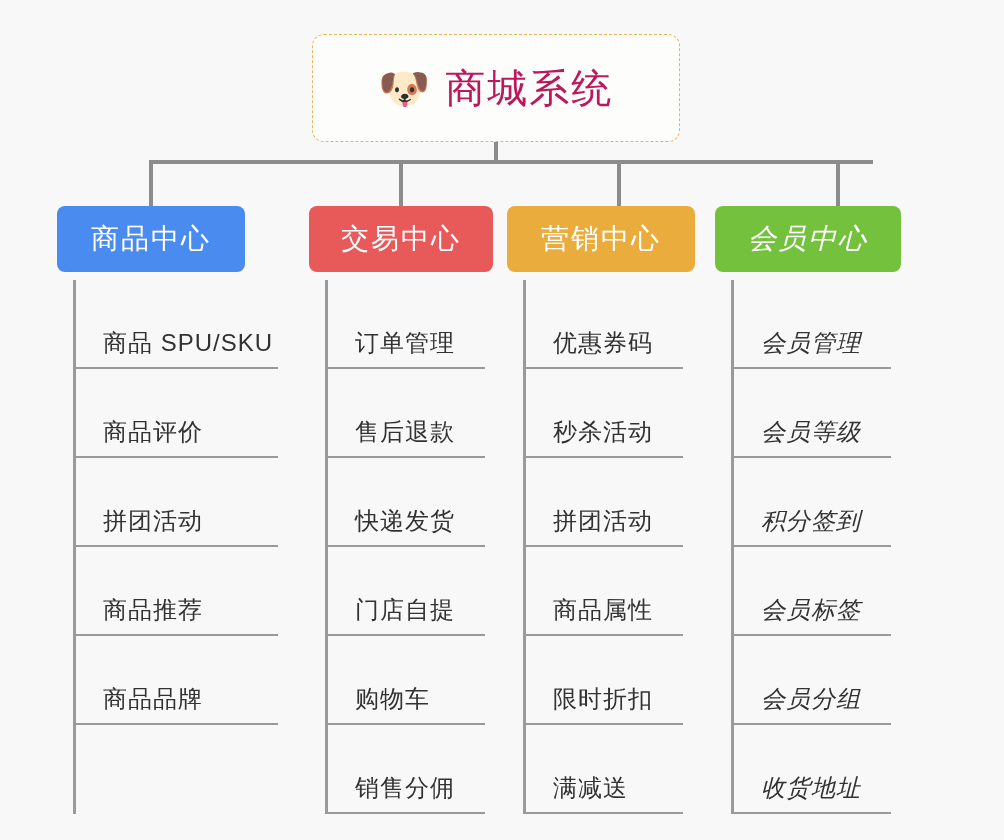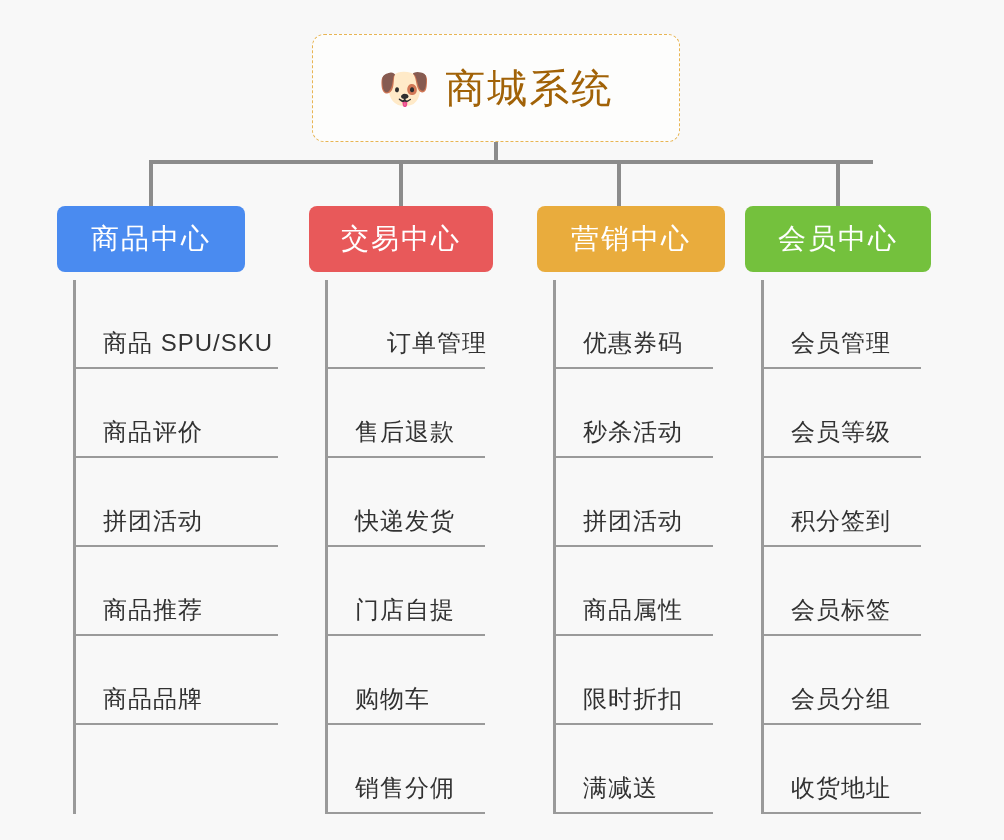--- a/index.html
+++ b/index.html
@@ -38,21 +38,21 @@
     gap: 14px;
   }
   .root-emoji {
     font-size: 42px;
     line-height: 1;
     display: block;
     margin-top: 2px;
   }
   .root-title {
     font-size: 40px;
-    color: #a16207;
+    color: #be185d;
     letter-spacing: 2px;
     white-space: nowrap;
   }
 
   
   .conn {
     position: absolute;
     background: #8c8c8c;
   }
   .conn-stem {            
@@ -167,21 +167,21 @@
             <span class="leaf-label">商品品牌</span>
           </div>
         </div>
       </div>
       <div class="group" style="left: 309px; width: 184px;">
         <div class="group-header" style="background: rgb(232, 89, 90); text-align: center;">
           <span>交易中心</span>
         </div>
         <div class="leaf-wrap">
           <div class="trunk" style="left: 16px; height: 534px;"></div>
-          <div class="leaf" style="margin-left: 16px; padding-left: 32px;">
+          <div class="leaf" style="margin-left: 16px;">
             <div class="leaf-underline" style="width: 160px;"></div>
             <span class="leaf-label">订单管理</span>
           </div>
           <div class="leaf" style="margin-left: 16px;">
             <div class="leaf-underline" style="width: 160px;"></div>
             <span class="leaf-label">售后退款</span>
           </div>
           <div class="leaf" style="margin-left: 16px;">
             <div class="leaf-underline" style="width: 160px;"></div>
             <span class="leaf-label">快递发货</span>
@@ -193,21 +193,21 @@
           <div class="leaf" style="margin-left: 16px;">
             <div class="leaf-underline" style="width: 160px;"></div>
             <span class="leaf-label">购物车</span>
           </div>
           <div class="leaf" style="margin-left: 16px;">
             <div class="leaf-underline" style="width: 160px;"></div>
             <span class="leaf-label">销售分佣</span>
           </div>
         </div>
       </div>
-      <div class="group" style="left: 537px; width: 188px;">
+      <div class="group" style="left: 507px; width: 188px;">
         <div class="group-header" style="background: rgb(233, 172, 61);">
           <span>营销中心</span>
         </div>
         <div class="leaf-wrap">
           <div class="trunk" style="left: 16px; height: 534px;"></div>
           <div class="leaf" style="margin-left: 16px;">
             <div class="leaf-underline" style="width: 160px;"></div>
             <span class="leaf-label">优惠券码</span>
           </div>
           <div class="leaf" style="margin-left: 16px;">
@@ -225,21 +225,21 @@
           <div class="leaf" style="margin-left: 16px;">
             <div class="leaf-underline" style="width: 160px;"></div>
             <span class="leaf-label">限时折扣</span>
           </div>
           <div class="leaf" style="margin-left: 16px;">
             <div class="leaf-underline" style="width: 160px;"></div>
             <span class="leaf-label">满减送</span>
           </div>
         </div>
       </div>
-      <div class="group" style="left: 745px; width: 186px;">
+      <div class="group" style="left: 715px; width: 186px; font-style: italic;">
         <div class="group-header" style="background: rgb(116, 193, 61);">
           <span>会员中心</span>
         </div>
         <div class="leaf-wrap">
           <div class="trunk" style="left: 16px; height: 534px;"></div>
           <div class="leaf" style="margin-left: 16px;">
             <div class="leaf-underline" style="width: 160px;"></div>
             <span class="leaf-label">会员管理</span>
           </div>
           <div class="leaf" style="margin-left: 16px;">

